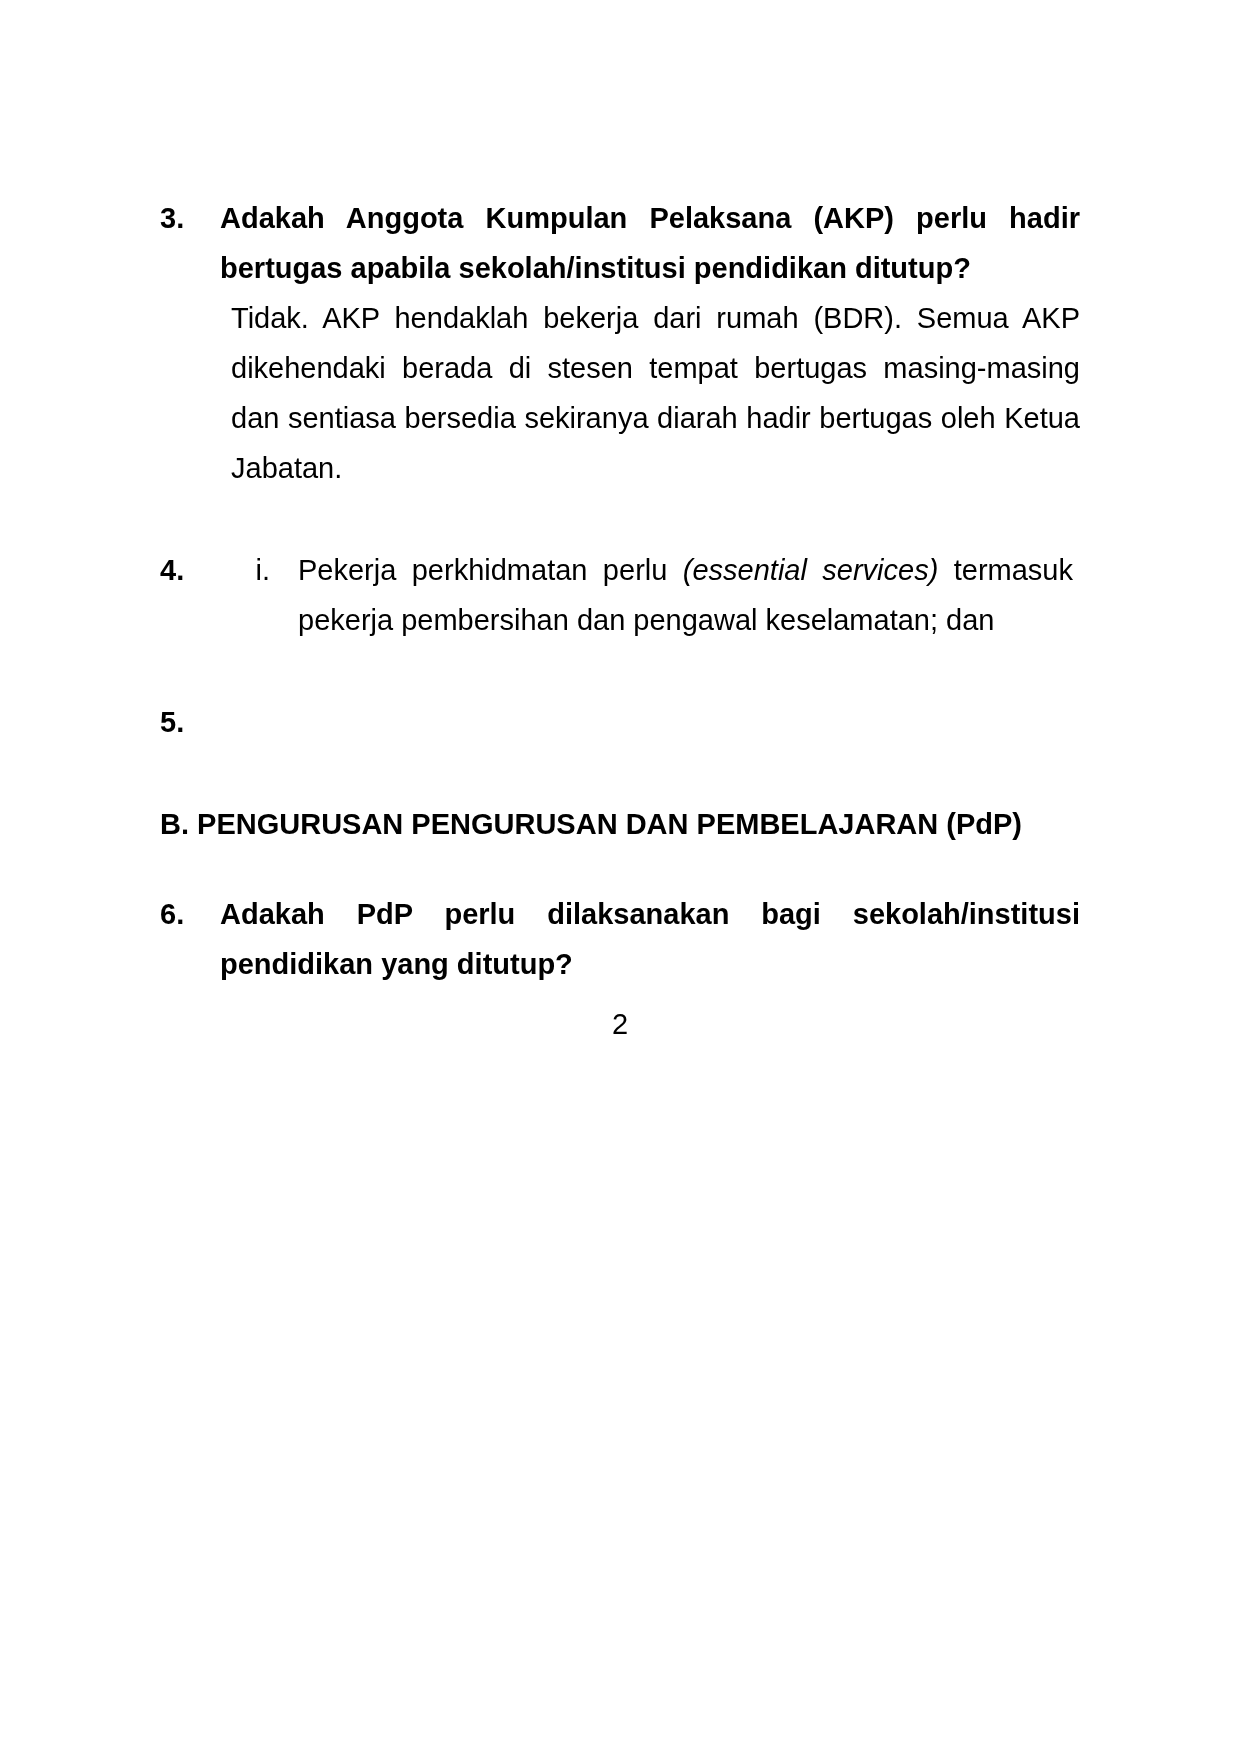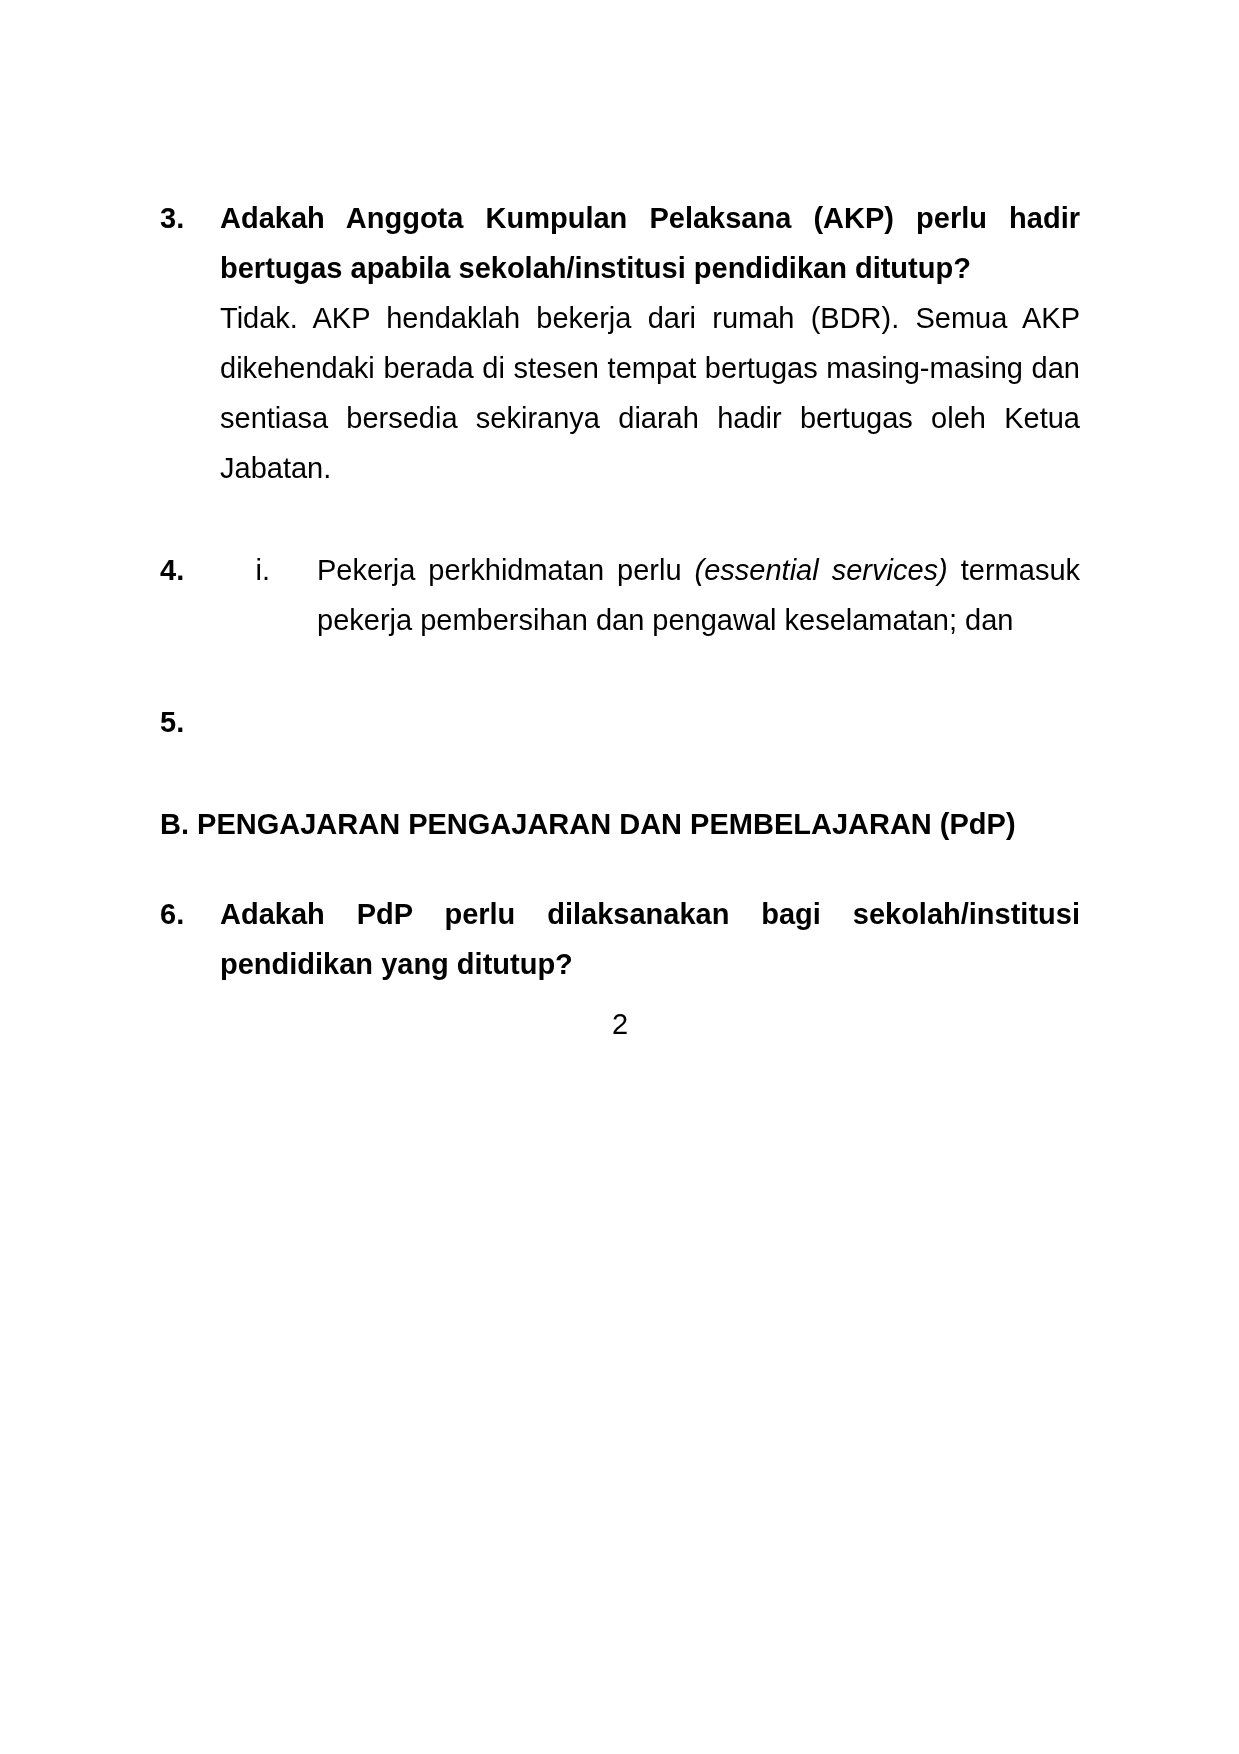--- a/index.html
+++ b/index.html
@@ -29,31 +29,32 @@
   }
   .item-body { width: 860px; }
   .question {
     font-weight: bold;
     text-align: justify;
     text-justify: inter-word;
   }
   .answer {
     text-align: justify;
     text-justify: inter-word;
+    margin-left: 11px;
   }
   .answer.continued { text-align-last: justify; }
   .sub-list { list-style: none; }
   .sub-item { display: flex; }
   .sub-numeral {
     flex: 0 0 50px;
     width: 50px;
     text-align: right;
   }
   .sub-text {
-    margin-left: 47px;
+    margin-left: 28px;
     width: 775px;
     text-align: justify;
     text-justify: inter-word;
   }
   .sub-text .italic { font-style: italic; }
   .section-heading {
     font-size: 29px;
     font-weight: bold;
     line-height: 50px;
     margin-top: 16px;
@@ -90,21 +91,21 @@
       </ul>
     </div>
   </section>
 
   <section class="faq-item">
     <div class="item-number">5.</div>
     <div class="item-body">
     </div>
   </section>
 
-  <h2 class="section-heading">B. PENGAJARAN PENGAJARAN DAN PEMBELAJARAN (PdP)</h2>
+  <h2 class="section-heading">B. PENGURUSAN PENGURUSAN DAN PEMBELAJARAN (PdP)</h2>
 
   <section class="faq-item last">
     <div class="item-number">6.</div>
     <div class="item-body">
       <p class="question">Adakah PdP perlu dilaksanakan bagi sekolah/institusi pendidikan yang ditutup?</p>
     </div>
   </section>
 
   <footer class="page-footer">
     <span class="page-number">2</span>

